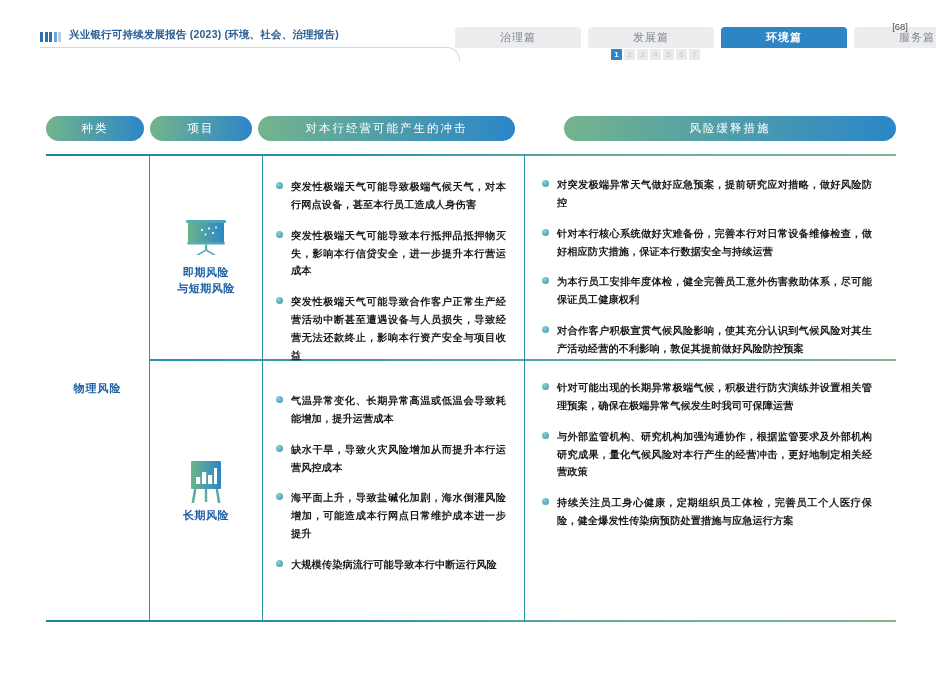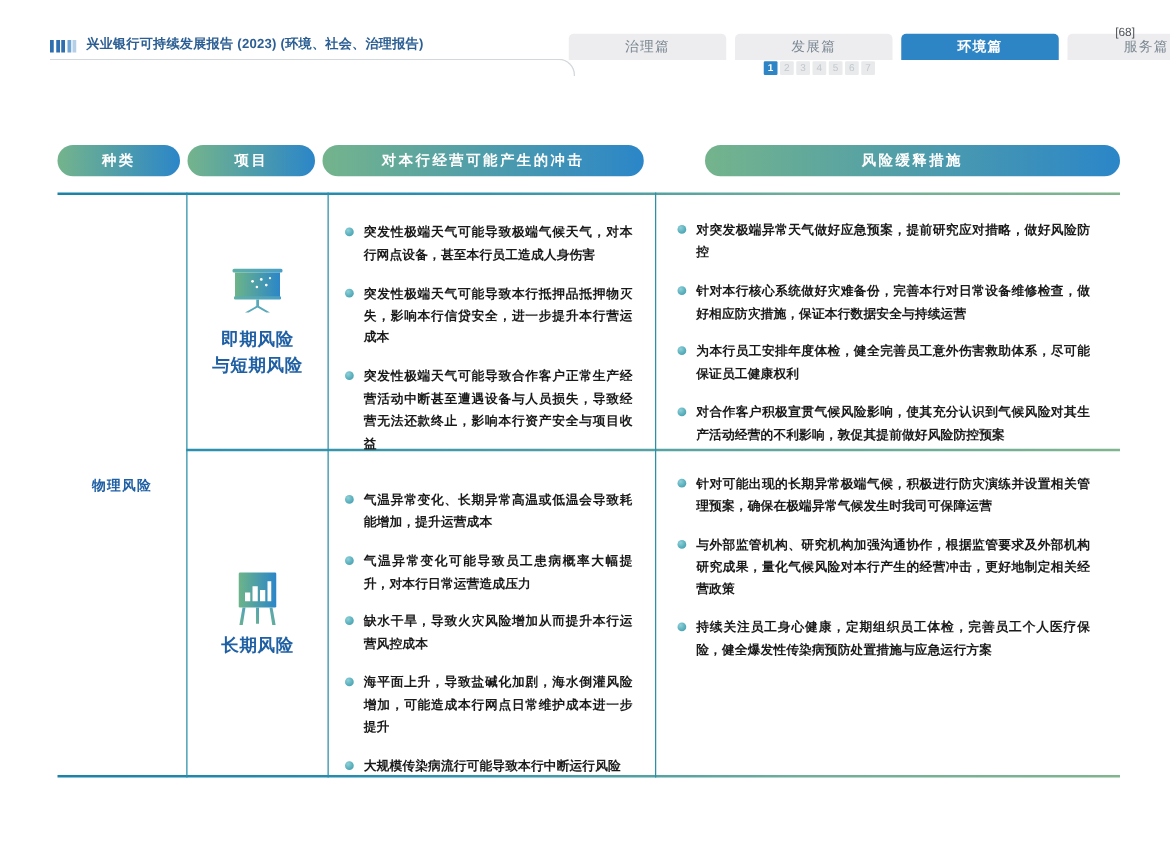--- a/index.html
+++ b/index.html
@@ -132,21 +132,21 @@
   .head-row {
     display: flex;
     gap: 6px;
     align-items: stretch;
     height: 25px;
   }
   .head-cell {
     border-radius: 13px;
     color: #fff;
     font-size: 11.5px;
-    font-weight: bold;
+    font-weight: normal;
     letter-spacing: 2px;
     display: flex;
     align-items: center;
     justify-content: center;
     background: linear-gradient(90deg, #6bb municipal 0%, #2e85c6 100%);
   }
   .hc1 { width: 104px; background: linear-gradient(90deg,#74b48c 0%,#2b86c8 100%); }
   .hc2 { width: 108px; background: linear-gradient(90deg,#74b48c 0%,#2b86c8 100%); }
   .hc3 { width: 272px; background: linear-gradient(90deg,#74b48c 0%,#2b86c8 100%); }
   .hc4 { width: 352px; margin-left: 43px; background: linear-gradient(90deg,#74b48c 0%,#2b86c8 100%); }
@@ -209,26 +209,27 @@
     width: 112px;
     display: flex;
     flex-direction: column;
     align-items: center;
     justify-content: center;
   }
   .item-cell.i1 { top: 0; height: 205px; }
   .item-cell.i2 { top: 207px; height: 261px; }
   .item-label {
     margin-top: 8px;
-    font-size: 14px;
+    font-size: 11px;
     color: #1f5fa3;
     font-weight: bold;
     line-height: 1.45;
     text-align: center;
     letter-spacing: .5px;
+    font-family: Liberation Mono, monospace;
   }
   .icon-box { width: 46px; height: 42px; }
 
   .bullets {
     position: absolute;
     box-sizing: border-box;
   }
   .bullets.impact1 { left: 216px; top: 0;   width: 262px; height: 205px; padding: 24px 18px 0 14px; }
   .bullets.impact2 { left: 216px; top: 207px; width: 262px; height: 261px; padding: 18px 18px 0 14px; margin-top: 13px; }
   .bullets.mitig1  { left: 478px; top: 0;   width: 372px; height: 205px; padding: 22px 24px 0 18px; }
@@ -405,24 +406,20 @@
     </div>
   </div>
 
   <div class="bullets impact2">
     <div class="bullet">
       <span class="dot"></span>
       <span class="btext">气温异常变化、长期异常高温或低温会导致耗能增加，提升运营成本</span>
     </div>
     <div class="bullet">
       <span class="dot"></span>
-      <span class="btext">气温异常变化可能导致员工患病概率大幅提升，对本行日常运营造成压力</span>
-    </div>
-    <div class="bullet">
-      <span class="dot"></span>
       <span class="btext">缺水干旱，导致火灾风险增加从而提升本行运营风控成本</span>
     </div>
     <div class="bullet">
       <span class="dot"></span>
       <span class="btext">海平面上升，导致盐碱化加剧，海水倒灌风险增加，可能造成本行网点日常维护成本进一步提升</span>
     </div>
     <div class="bullet">
       <span class="dot"></span>
       <span class="btext">大规模传染病流行可能导致本行中断运行风险</span>
     </div>

